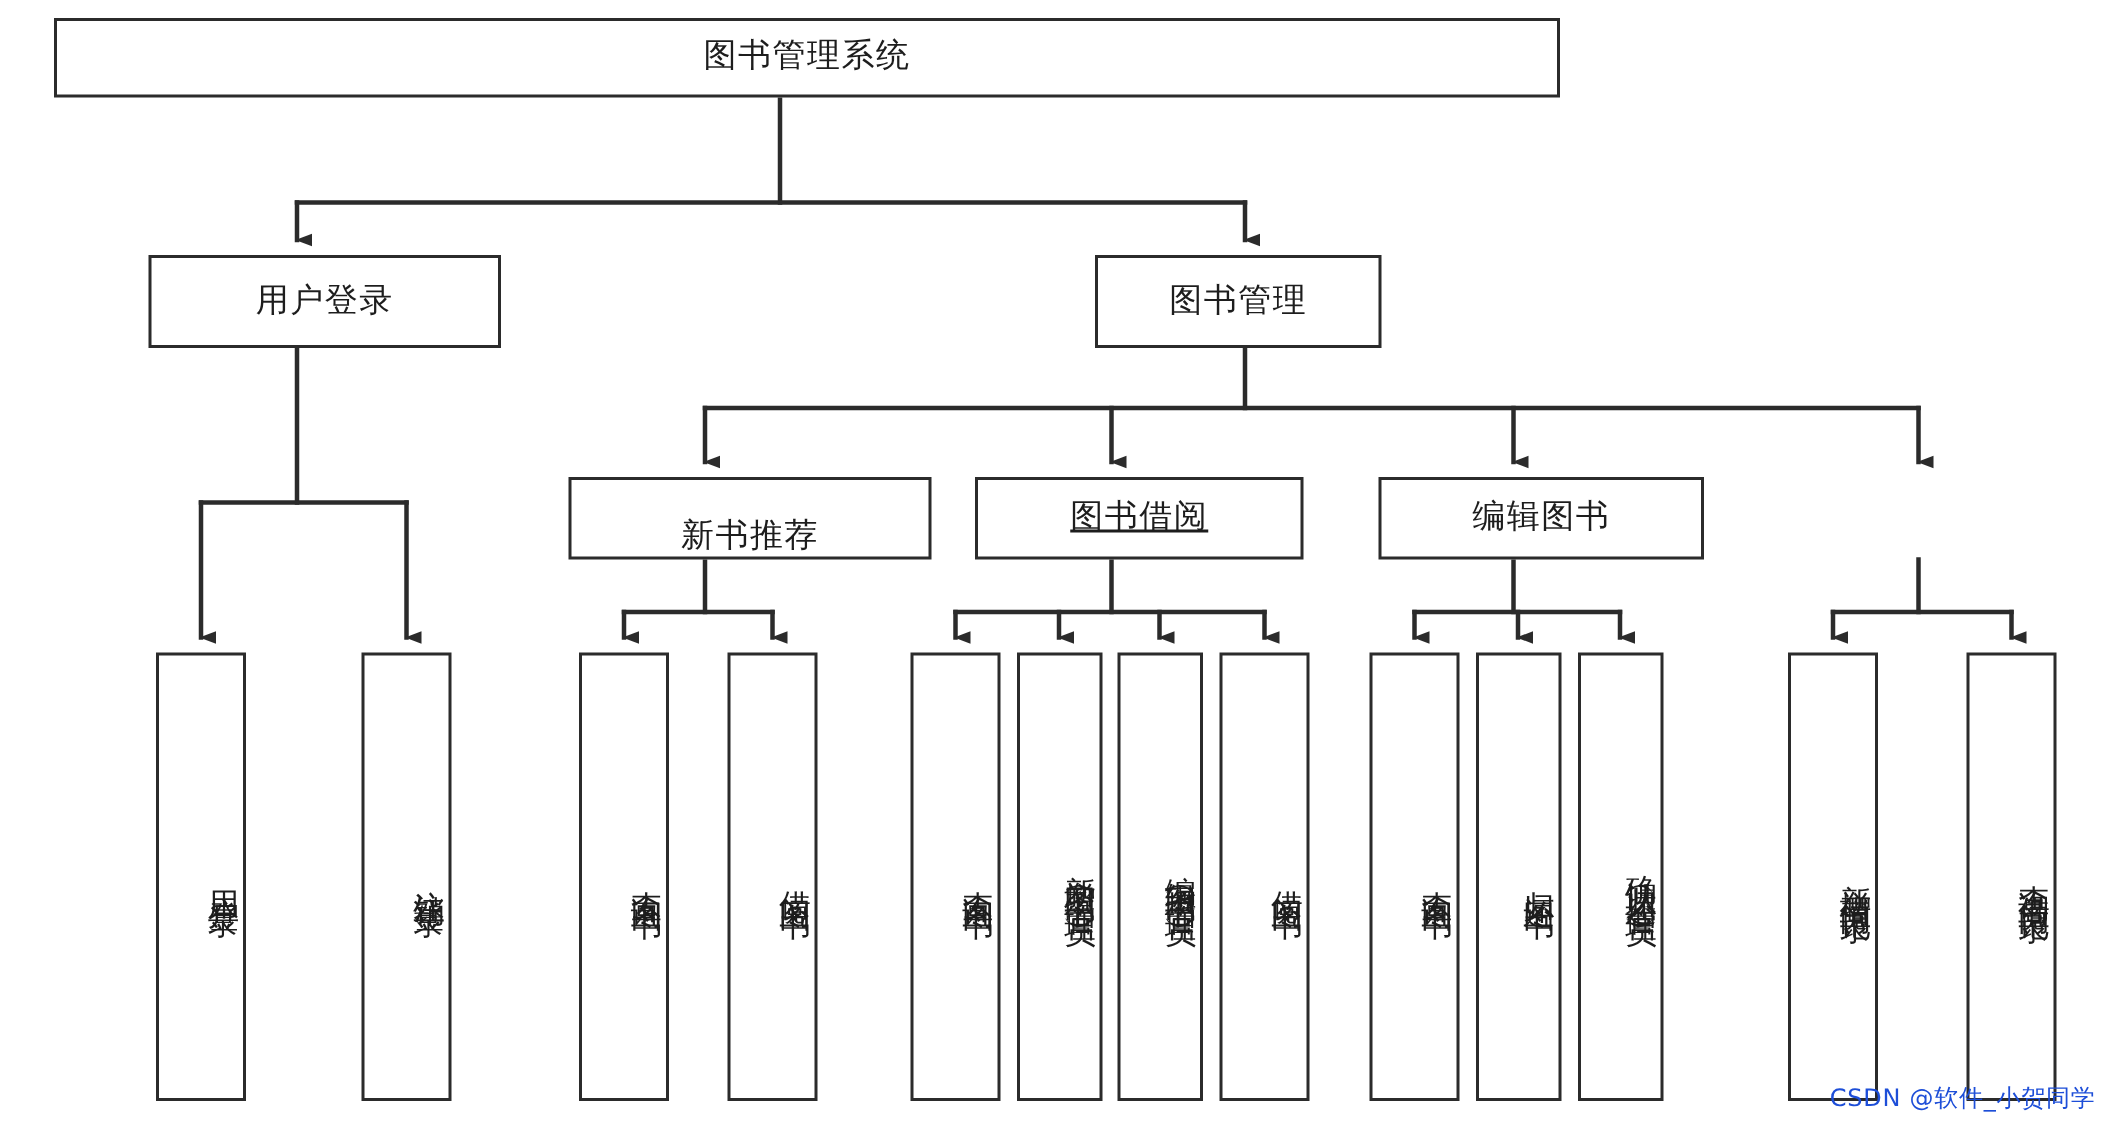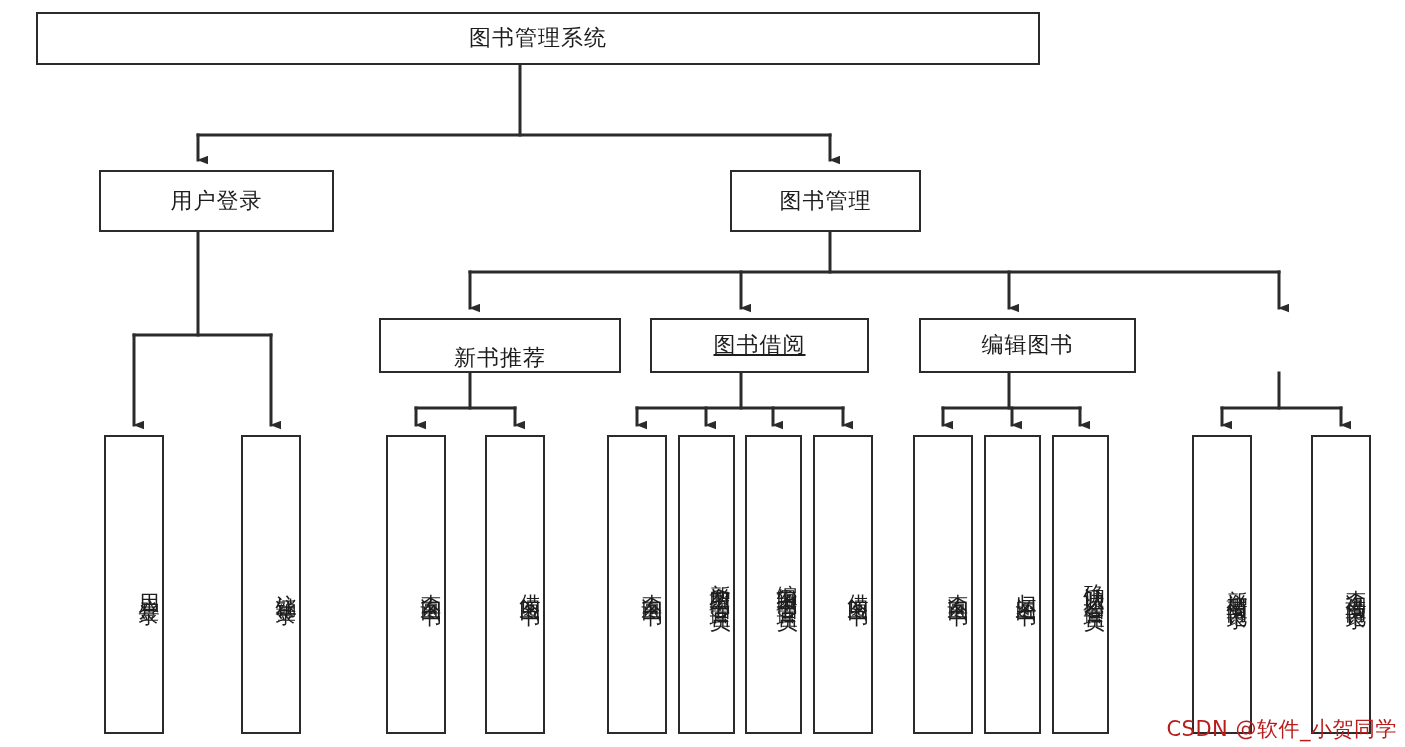--- a/index.html
+++ b/index.html
@@ -56,22 +56,22 @@
     text-align: center;
   }
   .node-box.vertical .node-label {
     writing-mode: vertical-rl;
     text-orientation: upright;
   }
   #watermark {
     position: absolute;
     right: 8px;
     bottom: 4px;
-    font-size: 21px;
-    color: #b91c1c;
+    font-size: 16px;
+    color: #1d4ed8;
     letter-spacing: 0.5px;
     white-space: nowrap;
     pointer-events: none;
   }
 </style>
 </head>
 <body>
 
 <div id="diagram-root">
 

